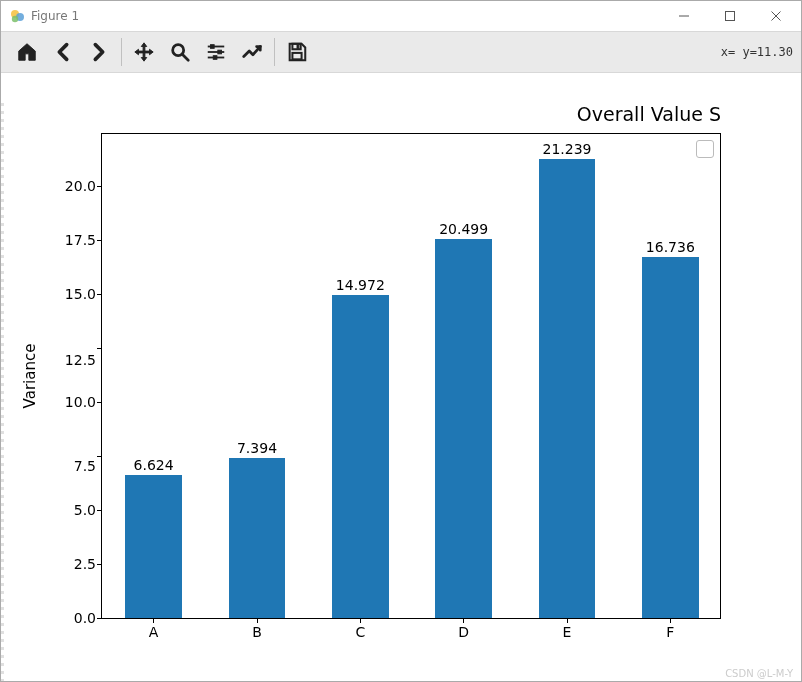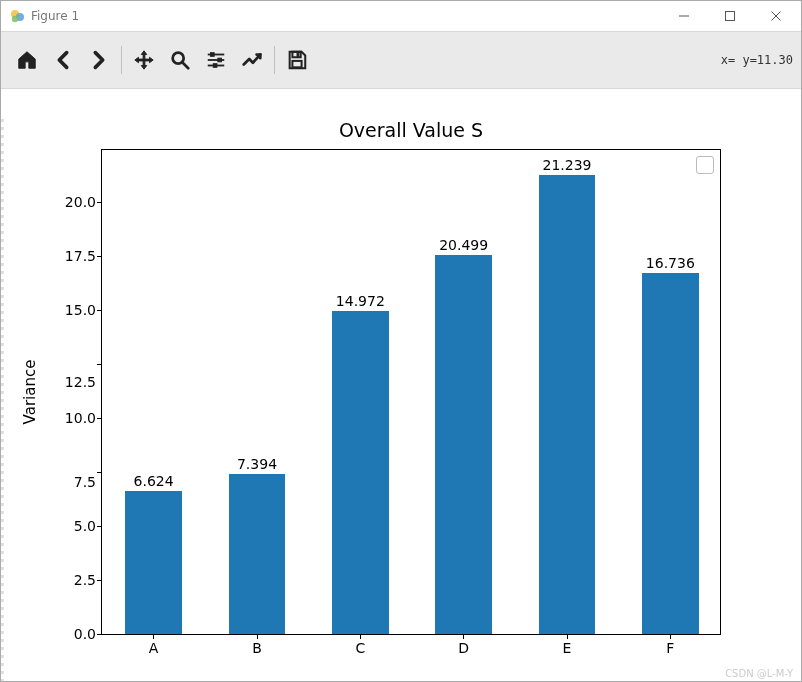--- a/index.html
+++ b/index.html
@@ -32,21 +32,21 @@
   .titlebar .title { flex: 0 0 auto; }
   .titlebar .spacer { flex: 1 1 auto; }
   .winbtn {
     width: 46px; height: 30px;
     display: flex; align-items: center; justify-content: center;
     color: #555;
   }
   .winbtn svg { width: 12px; height: 12px; }
 
   .toolbar {
-    height: 58px;
+    height: 42px;
     background: #eaeaea;
     border-top: 1px solid #d8d8d8;
     border-bottom: 1px solid #d8d8d8;
     display: flex; align-items: center;
     padding: 0 8px;
     position: relative;
   }
   .tbtn {
     width: 34px; height: 34px;
     display: flex; align-items: center; justify-content: center;
@@ -74,21 +74,21 @@
   .axes {
     position: absolute;
     left: 100px; top: 60px;
     width: 620px; height: 486px;
     border: 1px solid #000;
   }
   .chart-title {
     position: absolute;
     left: 100px; top: 30px;
     width: 620px;
-    text-align: center;
+    text-align: right;
     font-size: 19px;
     color: #000;
   }
   .ylabel {
     position: absolute;
     left: 20px; top: 60px;
     width: 486px; height: 20px;
     text-align: center;
     transform-origin: 0 0;
     transform: rotate(-90deg) translate(-100%, 0);
@@ -256,21 +256,21 @@
         <div class="ytick" style="bottom: 0px;">0.0</div>
         <div class="ytick-mark" style="bottom: 53.5px;"></div>
         <div class="ytick" style="bottom: 54px;">2.5</div>
         <div class="ytick-mark" style="bottom: 107.5px;"></div>
         <div class="ytick" style="bottom: 108px;">5.0</div>
         <div class="ytick-mark" style="bottom: 161.5px;"></div>
         <div class="ytick" style="bottom: 152px;">7.5</div>
         <div class="ytick-mark" style="bottom: 215.5px;"></div>
         <div class="ytick" style="bottom: 216px;">10.0</div>
         <div class="ytick-mark" style="bottom: 269.5px;"></div>
-        <div class="ytick" style="bottom: 252px;">12.5</div>
+        <div class="ytick" style="bottom: 258px;">12.5</div>
         <div class="ytick-mark" style="bottom: 323.5px;"></div>
         <div class="ytick" style="bottom: 324px;">15.0</div>
         <div class="ytick-mark" style="bottom: 377.5px;"></div>
         <div class="ytick" style="bottom: 378px;">17.5</div>
         <div class="ytick-mark" style="bottom: 431.5px;"></div>
         <div class="ytick" style="bottom: 432px;">20.0</div>
         <div class="bar" style="left: 23.25px; width: 56.8333px; height: 143.078px; background: rgb(31, 119, 180);"></div>
         <div class="bar-label" style="left: 51.6667px; bottom: 145.078px;">6.624</div>
         <div class="xtick-mark" style="left: 51.1667px;"></div>
         <div class="xtick" style="left: 51.6667px;">A</div>

